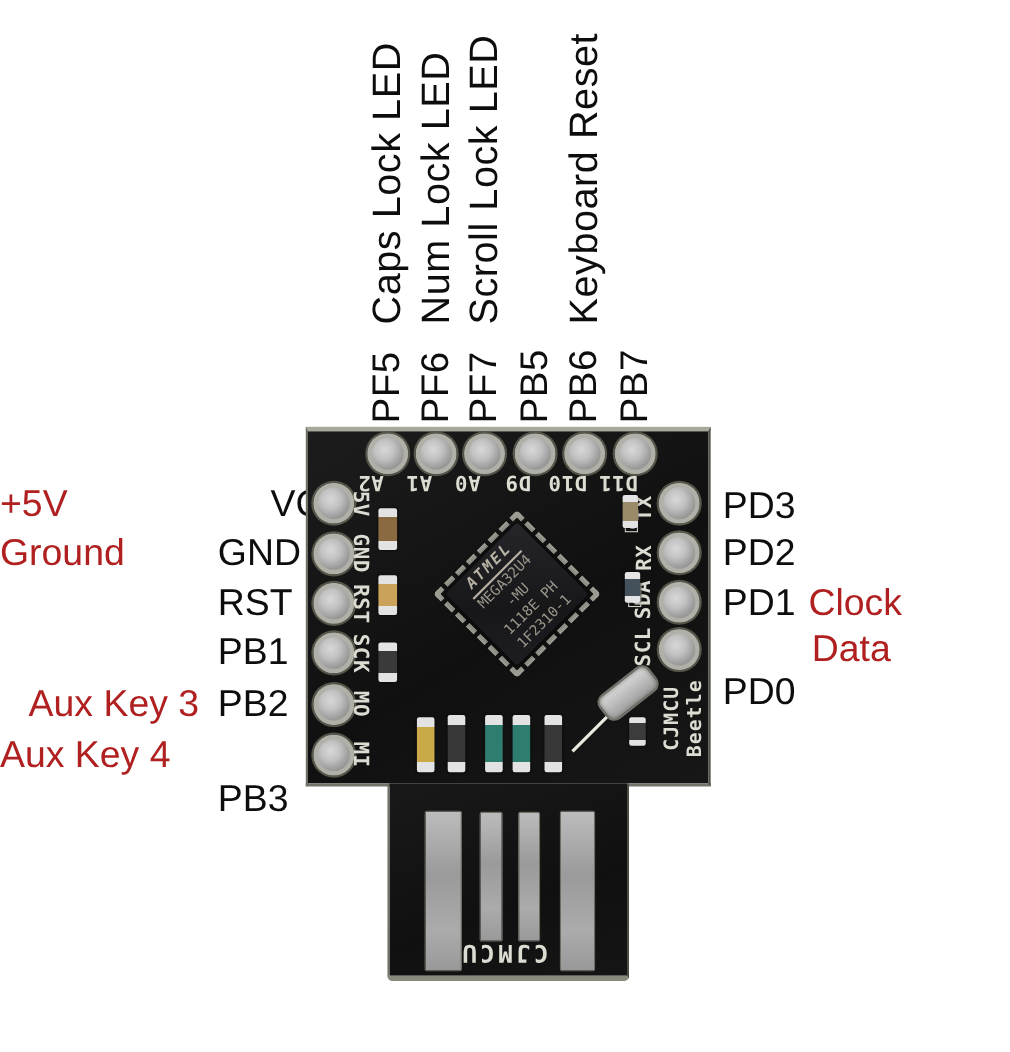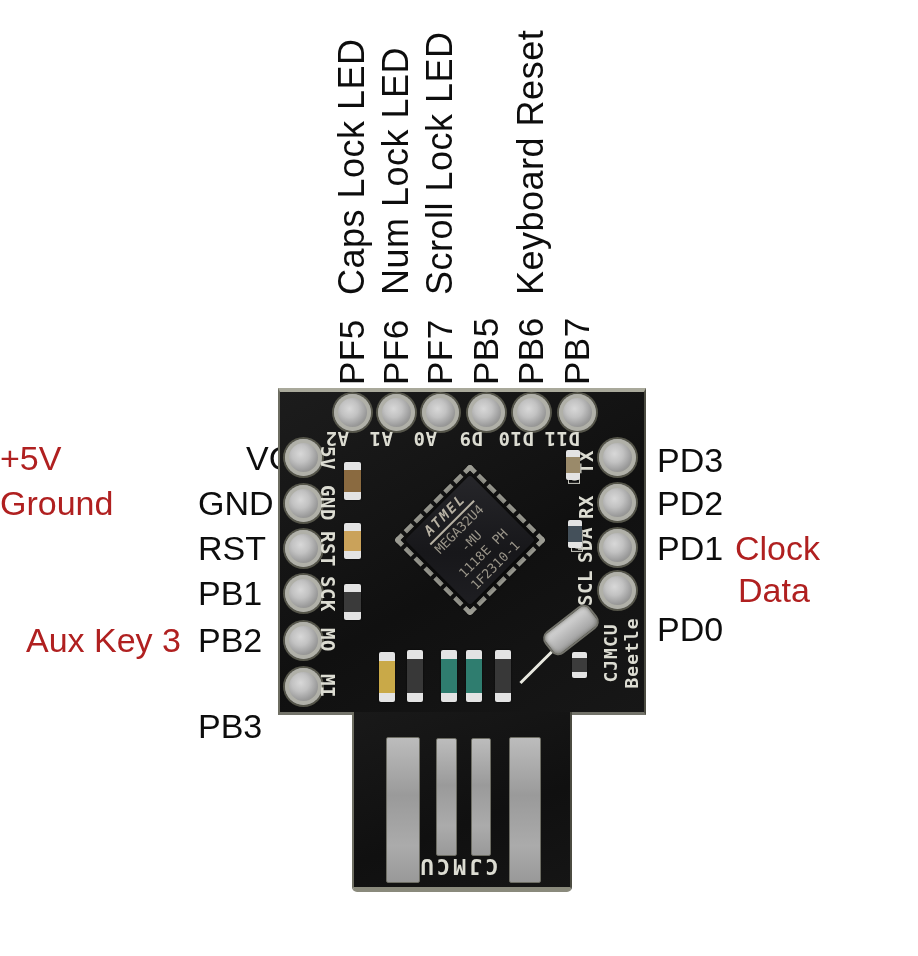--- a/index.html
+++ b/index.html
@@ -98,20 +98,21 @@
   <div class="vtext" style="left:372px; top:345px;">PF5</div>
   <div class="vtext" style="left:416px; top:345px;">PF6</div>
   <div class="vtext" style="left:460px; top:345px;">PF7</div>
   <div class="vtext" style="left:506px; top:345px;">PB5</div>
   <div class="vtext" style="left:551px; top:345px;">PB6</div>
   <div class="vtext" style="left:597px; top:345px;">PB7</div>
 
   <div class="lbl red right-align" style="left:0; width:180px; top:437px;">+5V</div>
   <div class="lbl red right-align" style="left:0; width:180px; top:482px;">Ground</div>
   <div class="lbl red right-align" style="left:0; width:180px; top:619px;padding-left:26px;">Aux Key 3</div>
+  <div class="lbl red right-align" style="left:0; width:180px; top:665px;">Aux Key 4</div>
 
   <div class="lbl" style="left:198px; top:437px;margin-left:48px;">VCC</div>
   <div class="lbl" style="left:198px; top:482px;">GND</div>
   <div class="lbl" style="left:198px; top:527px;">RST</div>
   <div class="lbl" style="left:198px; top:572px;">PB1</div>
   <div class="lbl" style="left:198px; top:619px;">PB2</div>
   <div class="lbl" style="left:198px; top:665px;margin-top:40px;">PB3</div>
 
   <div class="lbl" style="left:657px; top:439px;">PD3</div>
   <div class="lbl" style="left:657px; top:482px;">PD2</div>

